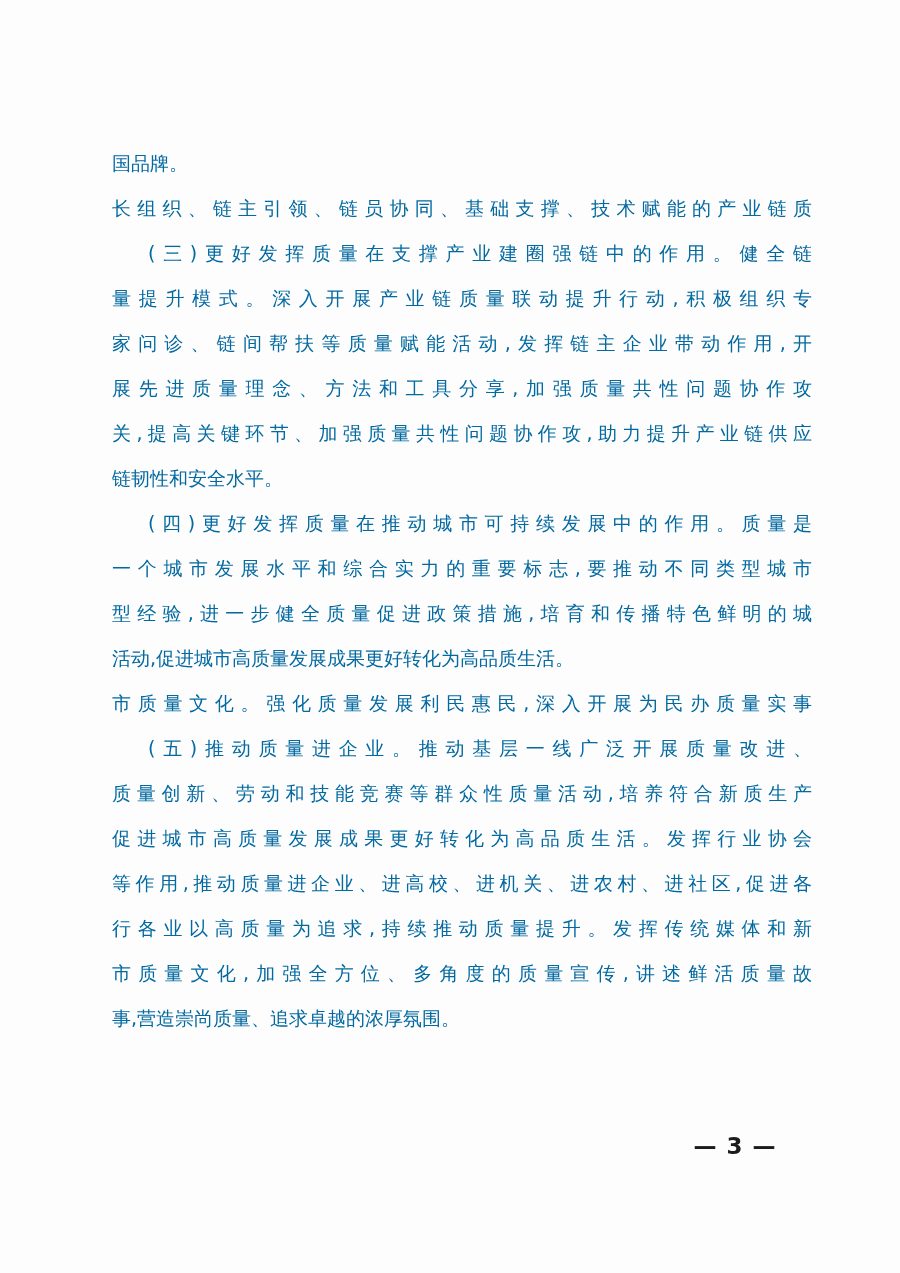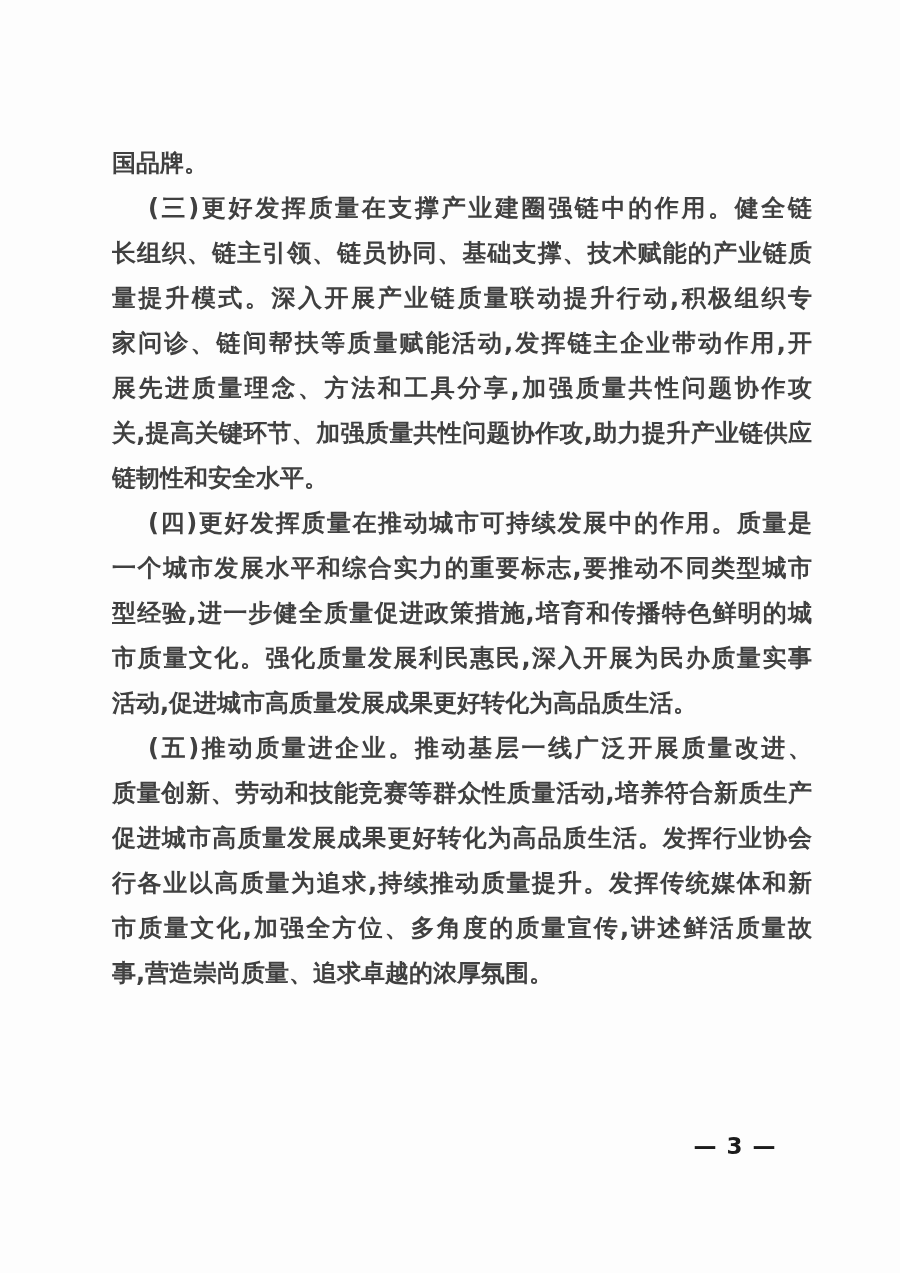--- a/index.html
+++ b/index.html
@@ -21,23 +21,23 @@
     top: 141px;
     width: 700px;
   }
   .paragraph {
     margin: 0;
     padding: 0;
   }
   .line {
     height: 45px;
     line-height: 45px;
-    font-size: 24px;
-    font-weight: 700;
-    color: #404040;
+    font-size: 19px;
+    font-weight: 400;
+    color: #0369a1;
     white-space: nowrap;
     overflow: hidden;
     text-align: justify;
     text-align-last: justify;
   }
   .line.end {
     text-align-last: left;
   }
   .line.indent {
     padding-left: 36px;
@@ -58,38 +58,39 @@
 </style>
 </head>
 <body>
 
 <div class="page">
   <div class="doc-body" id="doc-body">
       <div class="paragraph">
         <div class="line end">国品牌。</div>
       </div>
       <div class="paragraph">
+        <div class="line">长组织、链主引领、链员协同、基础支撑、技术赋能的产业链质</div>
         <div class="line indent">(三)更好发挥质量在支撑产业建圈强链中的作用。健全链</div>
-        <div class="line">长组织、链主引领、链员协同、基础支撑、技术赋能的产业链质</div>
         <div class="line">量提升模式。深入开展产业链质量联动提升行动,积极组织专</div>
         <div class="line">家问诊、链间帮扶等质量赋能活动,发挥链主企业带动作用,开</div>
         <div class="line">展先进质量理念、方法和工具分享,加强质量共性问题协作攻</div>
         <div class="line">关,提高关键环节、加强质量共性问题协作攻,助力提升产业链供应</div>
         <div class="line end">链韧性和安全水平。</div>
       </div>
       <div class="paragraph">
         <div class="line indent">(四)更好发挥质量在推动城市可持续发展中的作用。质量是</div>
         <div class="line">一个城市发展水平和综合实力的重要标志,要推动不同类型城市</div>
         <div class="line">型经验,进一步健全质量促进政策措施,培育和传播特色鲜明的城</div>
+        <div class="line end">活动,促进城市高质量发展成果更好转化为高品质生活。</div>
         <div class="line">市质量文化。强化质量发展利民惠民,深入开展为民办质量实事</div>
-        <div class="line end">活动,促进城市高质量发展成果更好转化为高品质生活。</div>
       </div>
       <div class="paragraph">
         <div class="line indent">(五)推动质量进企业。推动基层一线广泛开展质量改进、</div>
         <div class="line">质量创新、劳动和技能竞赛等群众性质量活动,培养符合新质生产</div>
         <div class="line">促进城市高质量发展成果更好转化为高品质生活。发挥行业协会</div>
+        <div class="line">等作用,推动质量进企业、进高校、进机关、进农村、进社区,促进各</div>
         <div class="line">行各业以高质量为追求,持续推动质量提升。发挥传统媒体和新</div>
         <div class="line">市质量文化,加强全方位、多角度的质量宣传,讲述鲜活质量故</div>
         <div class="line end">事,营造崇尚质量、追求卓越的浓厚氛围。</div>
       </div>
     </div>
   <div class="page-number">— 3 —</div>
 </div>
 
 </body></html>

